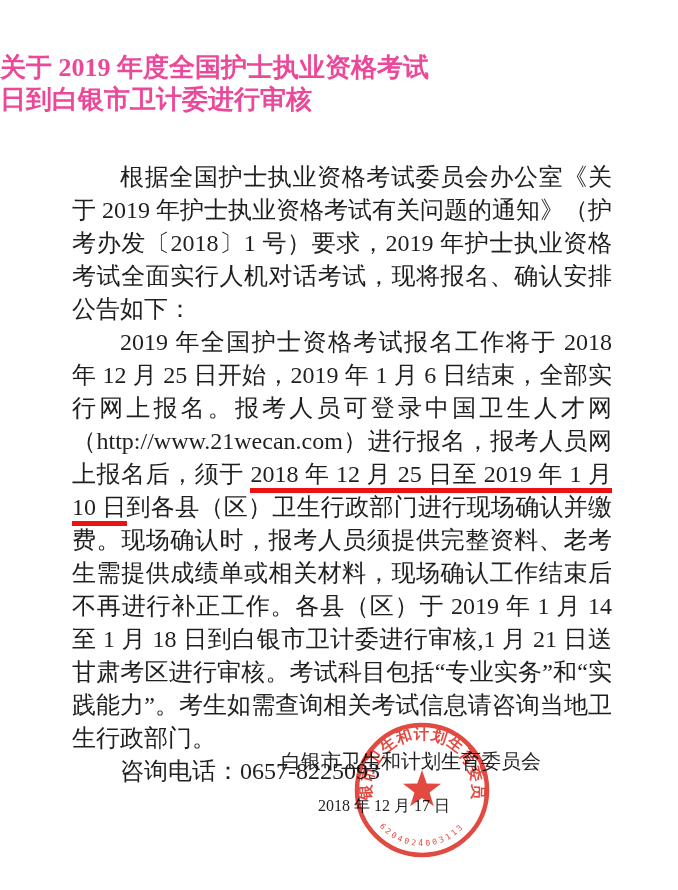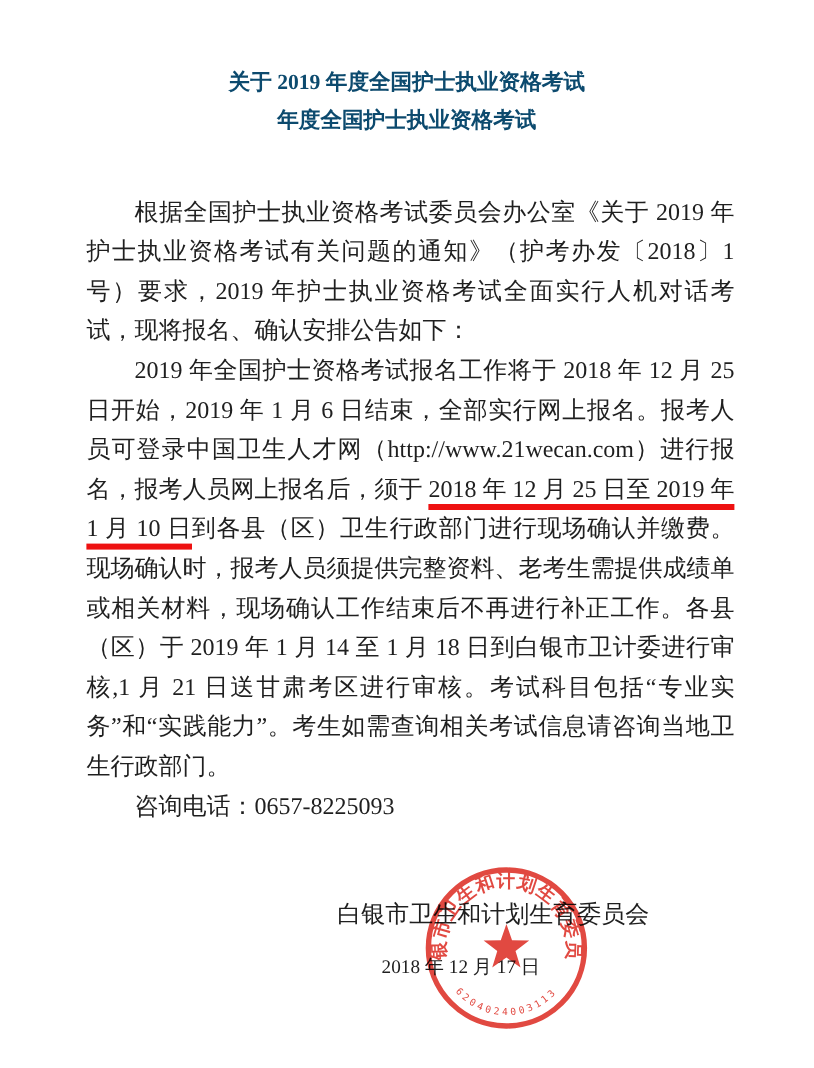--- a/index.html
+++ b/index.html
@@ -11,28 +11,28 @@
   .page{
     position:relative;
     width:678px;height:890px;
     background:#ffffff;
     overflow:hidden;
     font-family:"Liberation Serif","DejaVu Serif",serif;
     color:var(--text-color);
   }
   .title{
     position:absolute;top:52px;left:0;width:100%;
-    margin:0;text-align:center;
-    font-size:18px;font-weight:bold;line-height:32px;
-    color:#0c4a6e;
+    margin:0;
+    font-size:26px;font-weight:bold;line-height:32px;
+    color:#ec4899;
   }
   .t-line{display:block;}
   .content{
     position:absolute;top:161px;left:72px;width:540px;
-    font-size:20px;line-height:33px;
+    font-size:24px;line-height:33px;
     text-align:justify;text-justify:inter-ideograph;
   }
   .para{margin:0;text-indent:2em;}
   .hl-underline{
     border-bottom:5px solid var(--underline-color);
     padding-bottom:1px;
   }
   .signer{
     position:absolute;top:748px;left:281px;
     font-size:20px;white-space:nowrap;
@@ -58,21 +58,21 @@
     font-family:"DejaVu Sans Mono","Liberation Mono",monospace;
   }
 </style>
 </head>
 <body>
 
 <div class="page">
 
   <h1 class="title">
     <span class="t-line">关于 2019 年度全国护士执业资格考试</span>
-    <span class="t-line">年度全国护士执业资格考试</span>
+    <span class="t-line">日到白银市卫计委进行审核</span>
   </h1>
 
   <div class="content">
     <p class="para">根据全国护士执业资格考试委员会办公室《关于 2019 年护士执业资格考试有关问题的通知》（护考办发〔2018〕1 号）要求，2019 年护士执业资格考试全面实行人机对话考试，现将报名、确认安排公告如下：</p>
     <p class="para"><span>2019 年全国护士资格考试报名工作将于 2018 年 12 月 25 日开始，2019 年 1 月 6 日结束，全部实行网上报名。报考人员可登录中国卫生人才网（http://www.21wecan.com）进行报名，报考人员网上报名后，须于 </span><span class="hl-underline">2018 年 12 月 25 日至 2019 年 1 月 10 日</span><span>到各县（区）卫生行政部门进行现场确认并缴费。现场确认时，报考人员须提供完整资料、老考生需提供成绩单或相关材料，现场确认工作结束后不再进行补正工作。各县（区）于 2019 年 1 月 14 至 1 月 18 日到白银市卫计委进行审核,1 月 21 日送甘肃考区进行审核。考试科目包括“专业实务”和“实践能力”。考生如需查询相关考试信息请咨询当地卫生行政部门。</span></p>
     <p class="para">咨询电话：0657-8225093</p>
   </div>
 
   <div class="signer">白银市卫生和计划生育委员会</div>
   <div class="sign-date">2018 年 12 月 17 日</div>

